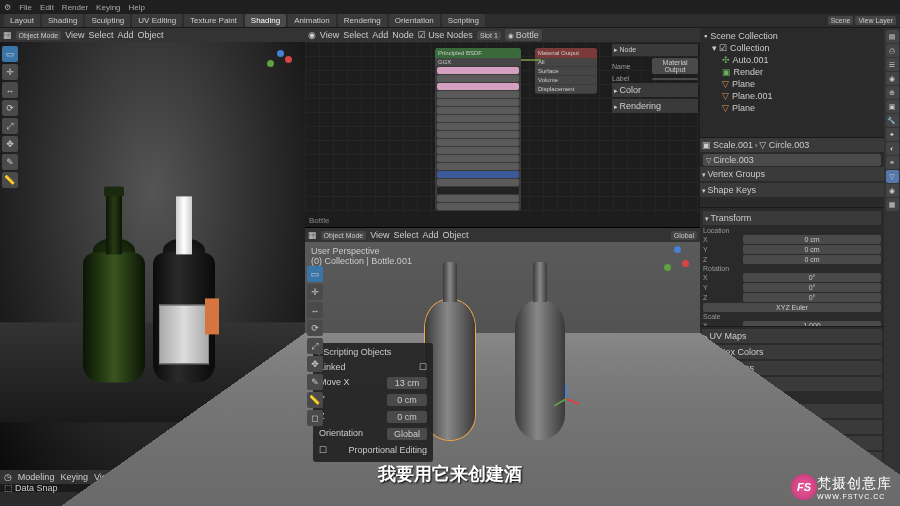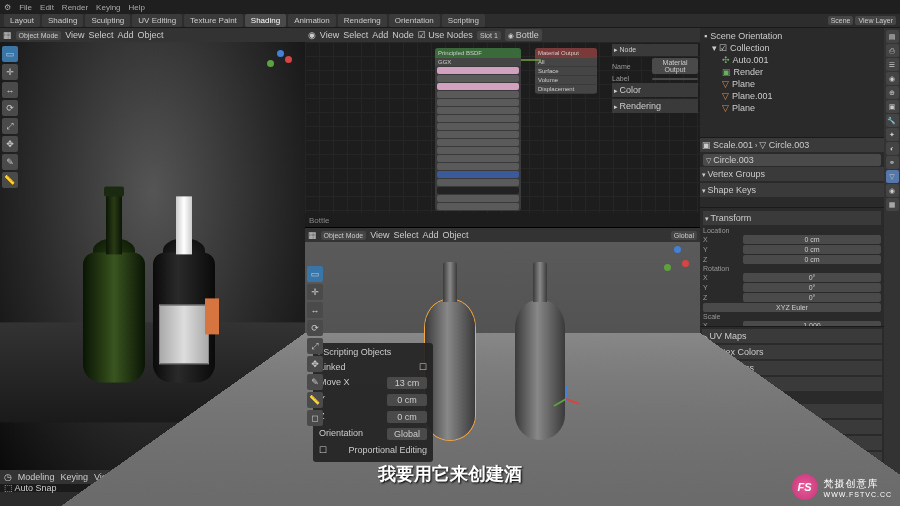--- a/index.html
+++ b/index.html
@@ -61,23 +61,23 @@
 .prop-hdr{padding:2px;background:#3a3a3a;margin-bottom:2px;font-size:7px}
 .prop-row{display:flex;gap:2px;margin-bottom:1px;align-items:center}
 .prop-lbl{width:38px;font-size:7px;color:#999}
 .prop-val{flex:1;background:#4a4a4a;padding:1px 3px;border-radius:2px;font-size:7px;text-align:center}
 .iconcol{width:16px;background:#333;display:flex;flex-direction:column;gap:1px;padding:2px 0;align-items:center}
 .picon{width:13px;height:13px;background:#444;border-radius:2px;font-size:7px;display:flex;align-items:center;justify-content:center}
 .bottombar{height:22px;background:#2a2a2a;display:flex;flex-direction:column}
 .timeline{height:14px;background:#333;display:flex;align-items:center;padding:0 4px;gap:6px;font-size:7px}
 .statusbar{height:8px;background:#1a1a1a;display:flex;align-items:center;padding:0 4px;font-size:7px}
 .subtitle{position:absolute;bottom:20px;left:50%;transform:translateX(-50%);font-size:18px;color:#fff;font-weight:bold;z-index:10;text-shadow:1px 1px 2px #000}
-.watermark{position:absolute;bottom:6px;right:8px;display:flex;align-items:center;gap:6px;z-index:10}
+.watermark{position:absolute;bottom:6px;right:8px;display:flex;align-items:center;z-index:10}
 .wm-logo{width:26px;height:26px;border-radius:50%;background:radial-gradient(#e85a9a,#c43577);display:flex;align-items:center;justify-content:center;font-size:11px;color:#fff;font-style:italic;font-weight:bold}
-.wm-text{font-size:10px;color:#fff;letter-spacing:1px}
+.wm-text{font-size:14px;color:#fff;letter-spacing:1px}
 .gizmo-widget{position:absolute;bottom:70px;right:120px;width:30px;height:30px}
 .gz-arrow{position:absolute;left:15px;top:15px;width:2px;transform-origin:bottom}
 </style>
 </head>
 <body>
 
 <div class="topbar">
   <span>⚙</span>
   <span>File</span>
   <span>Edit</span>
@@ -217,20 +217,24 @@
         <span class="hdr-btn">Object Mode</span>
         <span>View</span>
         <span>Select</span>
         <span>Add</span>
         <span>Object</span>
         <span style="flex:1"></span>
         <span class="hdr-btn">Global</span>
       </div>
       <div class="v3d-canvas">
         <div class="grid-floor"></div>
+        <div style="position:absolute;left:6px;top:4px;font-size:7px;color:#ddd">
+          <div>User Perspective</div>
+            <div>(0) Collection | Bottle.001</div>
+        </div>
         <div class="toolstrip" style="top:24px">
           <div class="tool sel">▭</div>
           <div class="tool">✛</div>
           <div class="tool">↔</div>
           <div class="tool">⟳</div>
           <div class="tool">⤢</div>
           <div class="tool">✥</div>
           <div class="tool">✎</div>
           <div class="tool">📏</div>
           <div class="tool">◻</div>
@@ -278,21 +282,21 @@
               <span>Proportional Editing</span>
             </div>
         </div>
       </div>
     </div>
   </div>
 
   <div class="right">
     <div class="props">
       <div class="outliner">
-        <div class="ol-row">▪ <span>Scene Orientation</span></div>
+        <div class="ol-row">▪ <span>Scene Collection</span></div>
         <div class="ol-row" style="padding-left:10px">▾ ☑ <span>Collection</span></div>
         <div class="ol-row" style="padding-left:20px">
             <span style="color:#6aaf60">✣</span> 
             <span>Auto.001</span>
           </div>
         <div class="ol-row" style="padding-left:20px">
             <span style="color:#6aaf60">▣</span> 
             <span>Render</span>
           </div>
         <div class="ol-row" style="padding-left:20px">
@@ -405,21 +409,21 @@
     <span>⏴</span>
     <span>◂</span>
     <span>▸</span>
     <span>⏵</span>
     <span>⏭</span>
     <span class="hdr-btn">0</span>
     <span class="hdr-btn">0</span>
     <span class="hdr-btn">250</span>
   </div>
   <div class="statusbar">
-    <span>⬚ <span>Auto Snap</span></span>
+    <span>⬚ <span>Data Snap</span></span>
     <span style="flex:1"></span>
     <span>2.93.0</span>
   </div>
 </div>
 
 <div class="subtitle">我要用它来创建酒</div>
 <div class="watermark">
   <div class="wm-logo">FS</div>
   <div>
     <div class="wm-text">梵摄创意库</div>

